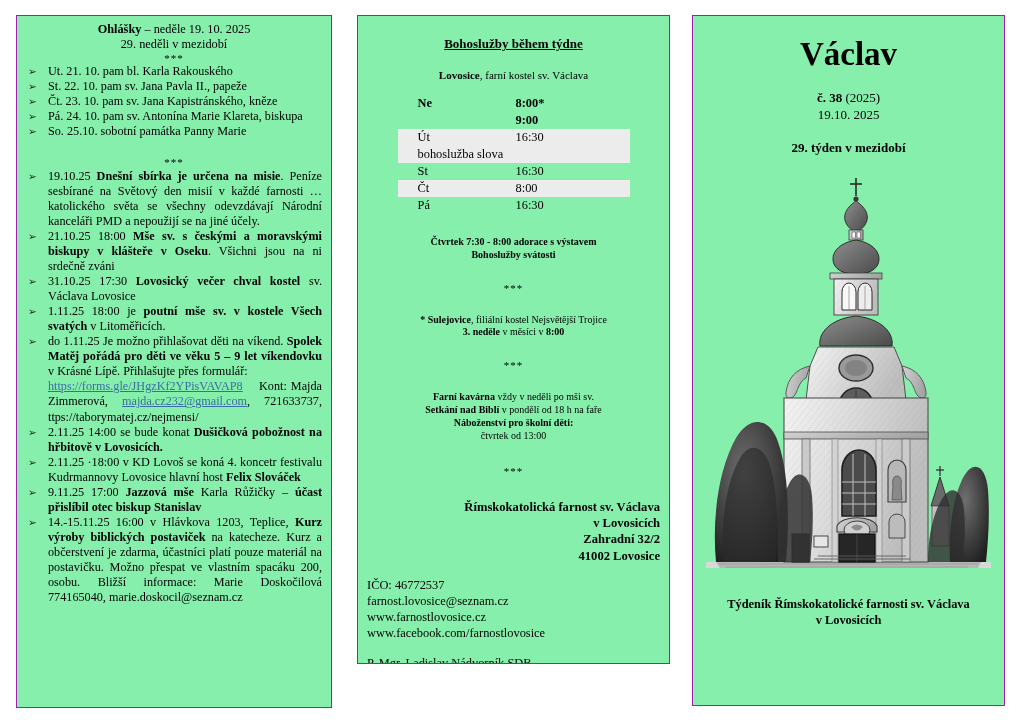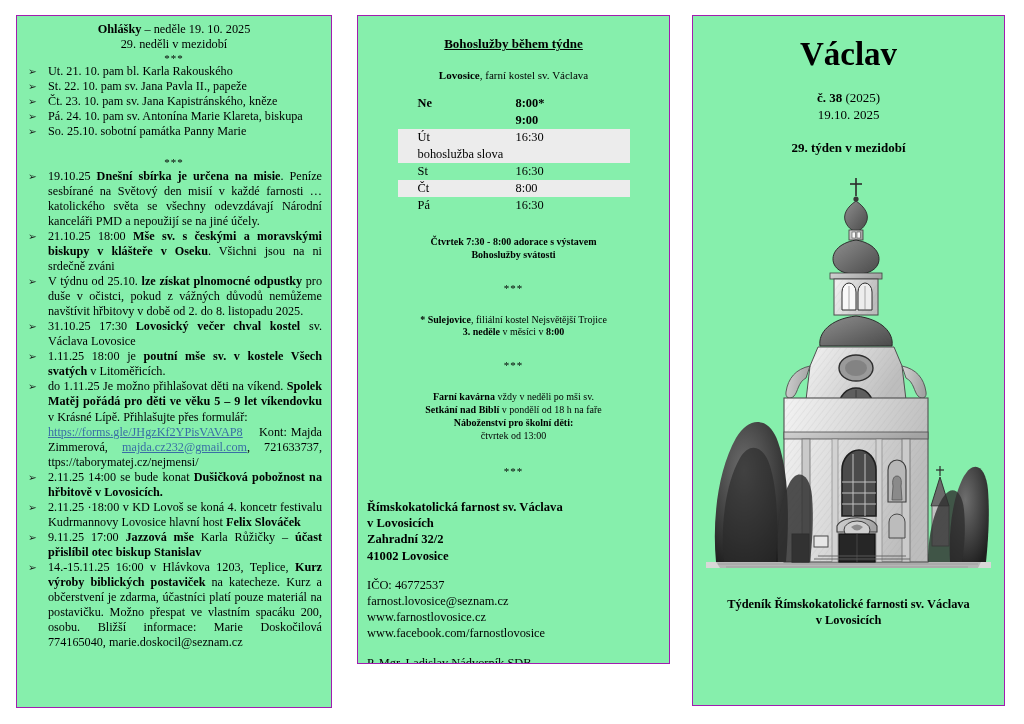--- a/index.html
+++ b/index.html
@@ -68,21 +68,21 @@
   table.sched td.day { width:118px; padding-left:20px; }
   table.sched td.time { width:114px; }
   tr.shade td { background:#ececec; }
   tr.bold td { font-weight:bold; }
 
   .m-block {
     text-align:center; font-size:10px; line-height:1.28;
   }
   .m-block b { font-weight:bold; }
 
-  .addr { text-align:left; font-weight:bold; font-size:12.6px; line-height:1.3; }
+  .addr { text-align:right; font-weight:bold; font-size:12.6px; line-height:1.3; }
   .contact { font-size:12.4px; line-height:1.3; }
 
   
   .r-title {
     text-align:center; font-weight:bold;
     font-size:33px; letter-spacing:0px;
     padding-top:14px;
     font-family:"Liberation Serif", serif;
   }
   .r-issue { text-align:center; font-size:13px; padding-top:16px; line-height:1.32; }
@@ -123,21 +123,20 @@
           <li>Pá. 24. 10. pam sv. Antonína Marie Klareta, biskupa</li>
           <li>So. 25.10. sobotní památka Panny Marie</li>
         </ul>
 
       <div class="gap-l"></div>
       <div class="stars">***</div>
 
       <ul class="bullets" id="items-list">
           <li><span>19.10.25 </span><b>Dnešní sbírka je určena na misie</b><span>. Peníze sesbírané na Světový den misií v každé farnosti …katolického světa se všechny odevzdávají Národní kanceláři PMD a nepoužijí se na jiné účely.</span></li>
           <li><span>21.10.25    18:00    </span><b>Mše sv. s českými a moravskými biskupy v klášteře v Oseku</b><span>. Všichni jsou na ni srdečně zváni</span></li>
-          <li><span>V týdnu od 25.10. </span><b>lze získat plnomocné odpustky</b><span> pro duše v očistci, pokud z vážných důvodů nemůžeme navštívit hřbitovy v době od 2. do 8. listopadu 2025.</span></li>
           <li><span>31.10.25 17:30 </span><b>Lovosický večer chval kostel</b><span> sv. Václava Lovosice</span></li>
           <li><span>1.11.25 18:00 je </span><b>poutní mše sv. v kostele Všech svatých</b><span> v Litoměřicích.</span></li>
           <li><span>do 1.11.25 Je možno přihlašovat děti na víkend. </span><b>Spolek Matěj pořádá pro děti ve věku 5 – 9 let víkendovku</b><span> v Krásné Lípě. Přihlašujte přes formulář:</span><br><span class="lnk">https://forms.gle/JHgzKf2YPisVAVAP8</span><span>&nbsp;&nbsp;&nbsp;&nbsp;Kont: Majda Zimmerová, </span><span class="lnk">majda.cz232@gmail.com</span><span>, 721633737, ttps://taborymatej.cz/nejmensi/</span></li>
           <li><span>2.11.25    14:00    se bude konat    </span><b>Dušičková pobožnost na hřbitově v Lovosicích.</b></li>
           <li><span>2.11.25 ·18:00 v KD Lovoš se koná 4. koncetr festivalu Kudrmannovy Lovosice hlavní host </span><b>Felix Slováček</b></li>
           <li><span>9.11.25 17:00 </span><b>Jazzová mše</b><span> Karla Růžičky – </span><b>účast přislíbil otec biskup Stanislav</b></li>
           <li><span>14.-15.11.25 16:00 v Hlávkova 1203, Teplice, </span><b>Kurz výroby biblických postaviček</b><span> na katecheze. Kurz a občerstvení je zdarma, účastníci platí pouze materiál na postavičku. Možno přespat ve vlastním spacáku 200, osobu. Bližší informace: Marie Doskočilová 774165040, marie.doskocil@seznam.cz</span></li>
         </ul>
     </div>
   </div>

